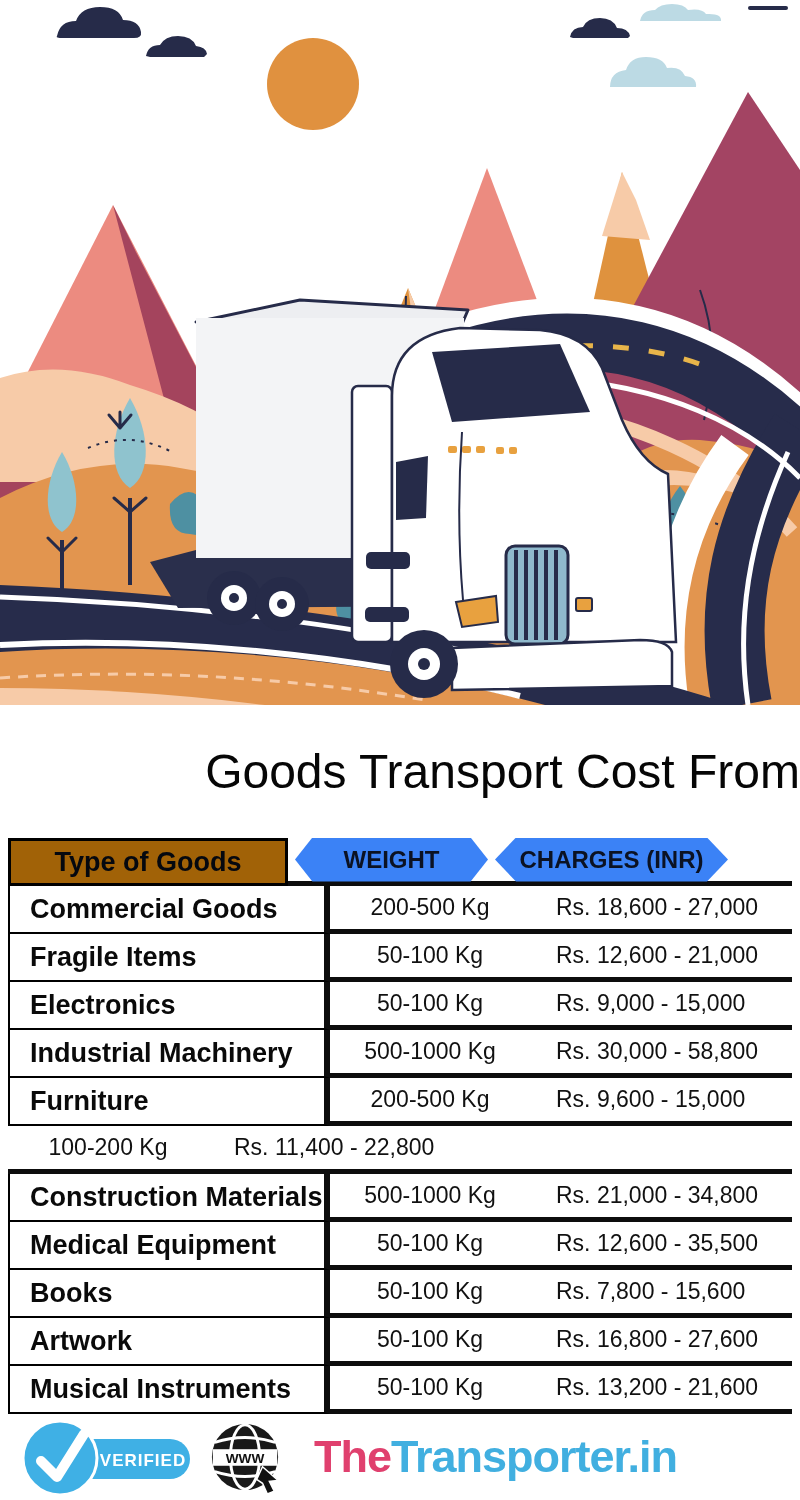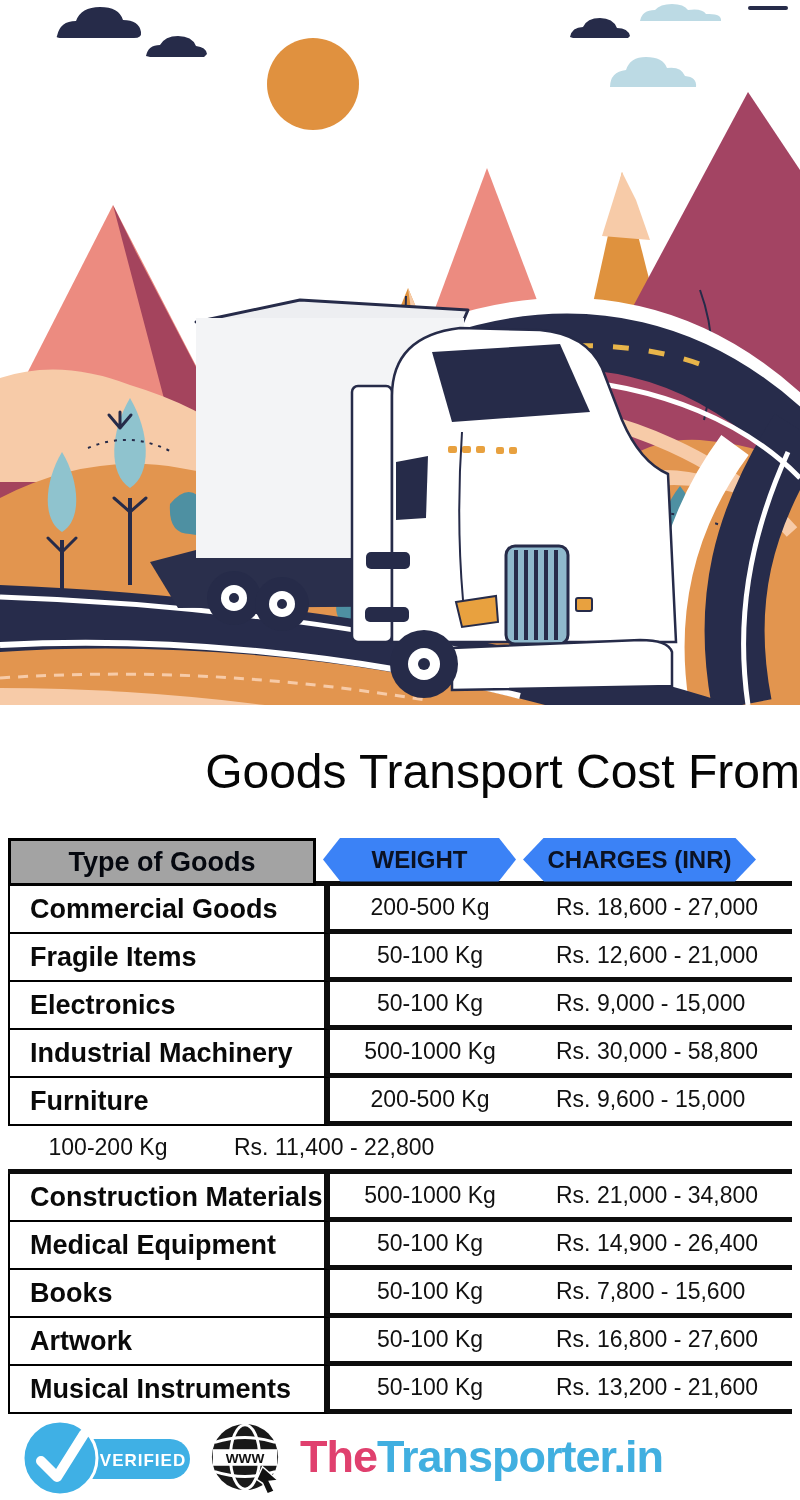--- a/index.html
+++ b/index.html
@@ -10,21 +10,21 @@
   }
   .hero { width:800px; height:705px; }
   .hero svg { display:block; }
 
   .title-block { height:133px; display:flex; flex-direction:column; justify-content:center; text-align:center;align-items:flex-end; }
   .title-line { font-size:48px; line-height:58px; font-weight:400; color:#060606; letter-spacing:0; }
 
   .cost-table { margin:0 8px; }
   .thead { display:flex; align-items:center; height:48px; }
   .th-type {
-    width:308px; height:48px; background:#a3a3a3; border:3px solid #000;
+    width:280px; height:48px; background:#a16207; border:3px solid #000;
     display:flex; align-items:center; justify-content:center;
     font-size:27px; font-weight:bold; color:#05080f;
   }
   .thead-right { flex:1; height:48px; display:flex; align-items:center; border-bottom:5px solid #0d0d0d; }
   .hex {
     height:44px; background:#3b82f6; color:#0b1223; font-weight:bold; font-size:24px;
     display:flex; align-items:center; justify-content:center;
     clip-path:polygon(9% 0,91% 0,100% 50%,91% 100%,9% 100%,0 50%);
   }
   .hex-weight { width:193px; margin-left:7px; }
@@ -36,21 +36,21 @@
     display:flex; align-items:center; padding-left:20px;
     font-size:27px; font-weight:bold; color:#0a0a0a;
   }
   .td-right { flex:1; display:flex; align-items:center; border-bottom:5px solid #0d0d0d; }
   .td-weight { width:200px; text-align:center; font-size:23px; color:#111; }
   .td-charges { flex:1; padding-left:26px; font-size:23px; color:#111; }
 
   .footer { height:86px; display:flex; align-items:center; padding:0 20px; }
   .badge { width:176px; height:80px; }
   .globe { width:74px; height:74px; margin-left:12px; }
-  .brand { margin-left:18px; font-size:45px; font-weight:bold; letter-spacing:-1px; white-space:nowrap; }
+  .brand { margin-left:32px; font-size:45px; font-weight:bold; letter-spacing:-1px; white-space:nowrap; }
   .brand-the { color:#E0406E; }
   .brand-rest { color:#41AFE0; }
 </style>
 </head>
 <body>
 
 <div class="hero">
   <svg viewBox="0 0 800 705" width="800" height="705" role="img" aria-label="Flat illustration of a white semi truck with box trailer driving on curved navy roads through orange hills with teal trees, pink, maroon and orange mountains, an orange sun and navy and light blue clouds">
     <rect width="800" height="705" fill="#ffffff"></rect>
 
@@ -247,21 +247,21 @@
     <div class="td-type">Construction Materials</div>
     <div class="td-right">
         <div class="td-weight">500-1000 Kg</div>
         <div class="td-charges">Rs. 21,000 - 34,800</div>
       </div>
   </div>
   <div class="trow">
     <div class="td-type">Medical Equipment</div>
     <div class="td-right">
         <div class="td-weight">50-100 Kg</div>
-        <div class="td-charges">Rs. 14,900 - 26,400</div>
+        <div class="td-charges">Rs. 12,600 - 35,500</div>
       </div>
   </div>
   <div class="trow">
     <div class="td-type">Books</div>
     <div class="td-right">
         <div class="td-weight">50-100 Kg</div>
         <div class="td-charges">Rs. 7,800 - 15,600</div>
       </div>
   </div>
   <div class="trow">

